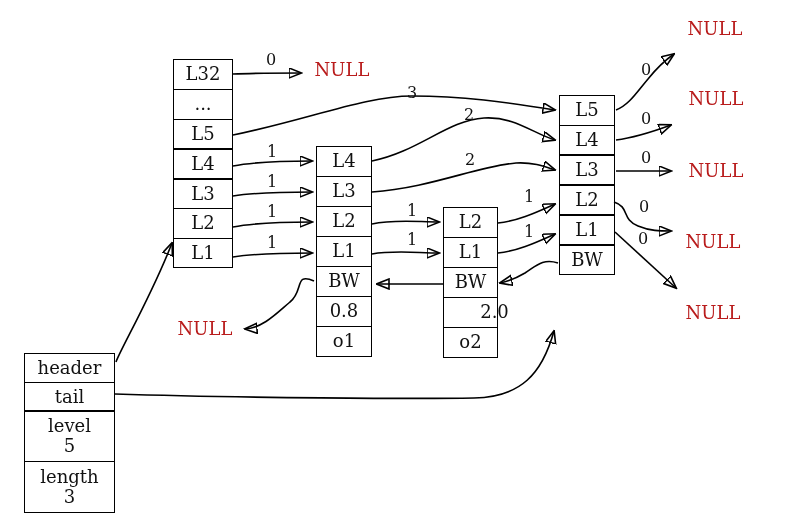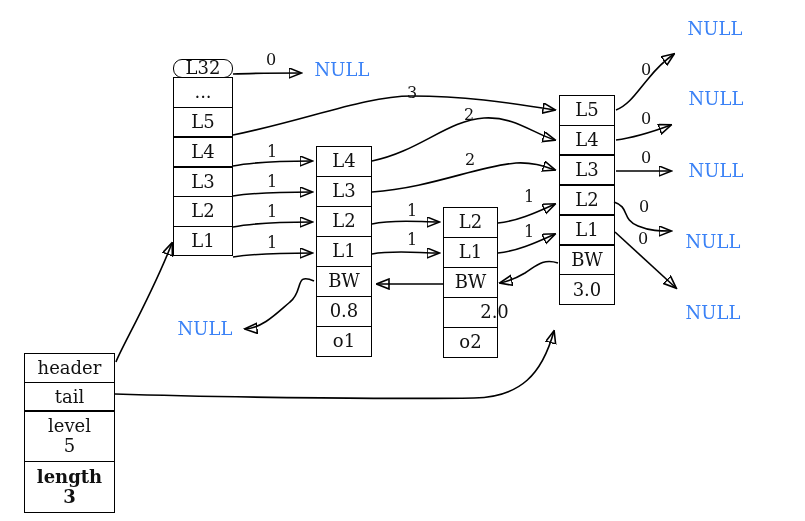--- a/index.html
+++ b/index.html
@@ -3,33 +3,33 @@
 <meta charset="utf-8">
 <style>
   html,body{margin:0;padding:0;background:#ffffff;}
   .stage{position:relative;width:805px;height:521px;background:#ffffff;overflow:hidden;
          font-family:"DejaVu Serif", serif;}
   .node-stack{position:absolute;}
   .cell{box-sizing:border-box;border:1.6px solid #000;background:#fff;
         display:flex;flex-direction:column;align-items:center;justify-content:center;
         font-size:18px;line-height:1.12;color:#111;}
   .cell + .cell{margin-top:-0.6px;}
-  .null-label{position:absolute;transform:translate(-50%,-50%);font-size:18px;color:#3b82f6;
+  .null-label{position:absolute;transform:translate(-50%,-50%);font-size:18px;color:#b91c1c;
               white-space:nowrap;}
   svg.edges{position:absolute;left:0;top:0;width:805px;height:521px;pointer-events:none;}
   svg.edges path{fill:none;stroke:#000;stroke-width:1.6px;}
   svg.edges text{font-family:"DejaVu Serif", serif;font-size:16px;fill:#111;}
 </style>
 </head>
 <body>
 
 <div class="stage">
   <div id="boxes">
       <div class="node-stack" style="left: 173px; top: 59px; width: 60px;">
-        <div class="cell" style="height: 19px; border-radius: 9px;">
+        <div class="cell" style="height: 31px;">
           <div>L32</div>
         </div>
         <div class="cell" style="height: 30.3px;">
           <div>...</div>
         </div>
         <div class="cell" style="height: 30.3px;">
           <div>L5</div>
         </div>
         <div class="cell" style="height: 30.3px;">
           <div>L4</div>
@@ -96,36 +96,33 @@
         </div>
         <div class="cell" style="height: 30.5px;">
           <div>L2</div>
         </div>
         <div class="cell" style="height: 30.5px;">
           <div>L1</div>
         </div>
         <div class="cell" style="height: 30.5px;">
           <div>BW</div>
         </div>
-        <div class="cell" style="height: 30.5px;">
-          <div>3.0</div>
-        </div>
       </div>
       <div class="node-stack" style="left: 24px; top: 353px; width: 91px;">
         <div class="cell" style="height: 30px;">
           <div>header</div>
         </div>
         <div class="cell" style="height: 29px; text-align: center;">
           <div>tail</div>
         </div>
         <div class="cell" style="height: 51px; text-align: right;">
           <div>level</div>
           <div>5</div>
         </div>
-        <div class="cell" style="height: 52px; font-weight: bold;">
+        <div class="cell" style="height: 52px;">
           <div>length</div>
           <div>3</div>
         </div>
       </div>
       <div class="null-label" style="left: 342px; top: 69px;">NULL</div>
       <div class="null-label" style="left: 715px; top: 28px;">NULL</div>
       <div class="null-label" style="left: 716px; top: 98px;">NULL</div>
       <div class="null-label" style="left: 716px; top: 170px;">NULL</div>
       <div class="null-label" style="left: 713px; top: 241px;">NULL</div>
       <div class="null-label" style="left: 713px; top: 312px;">NULL</div>

